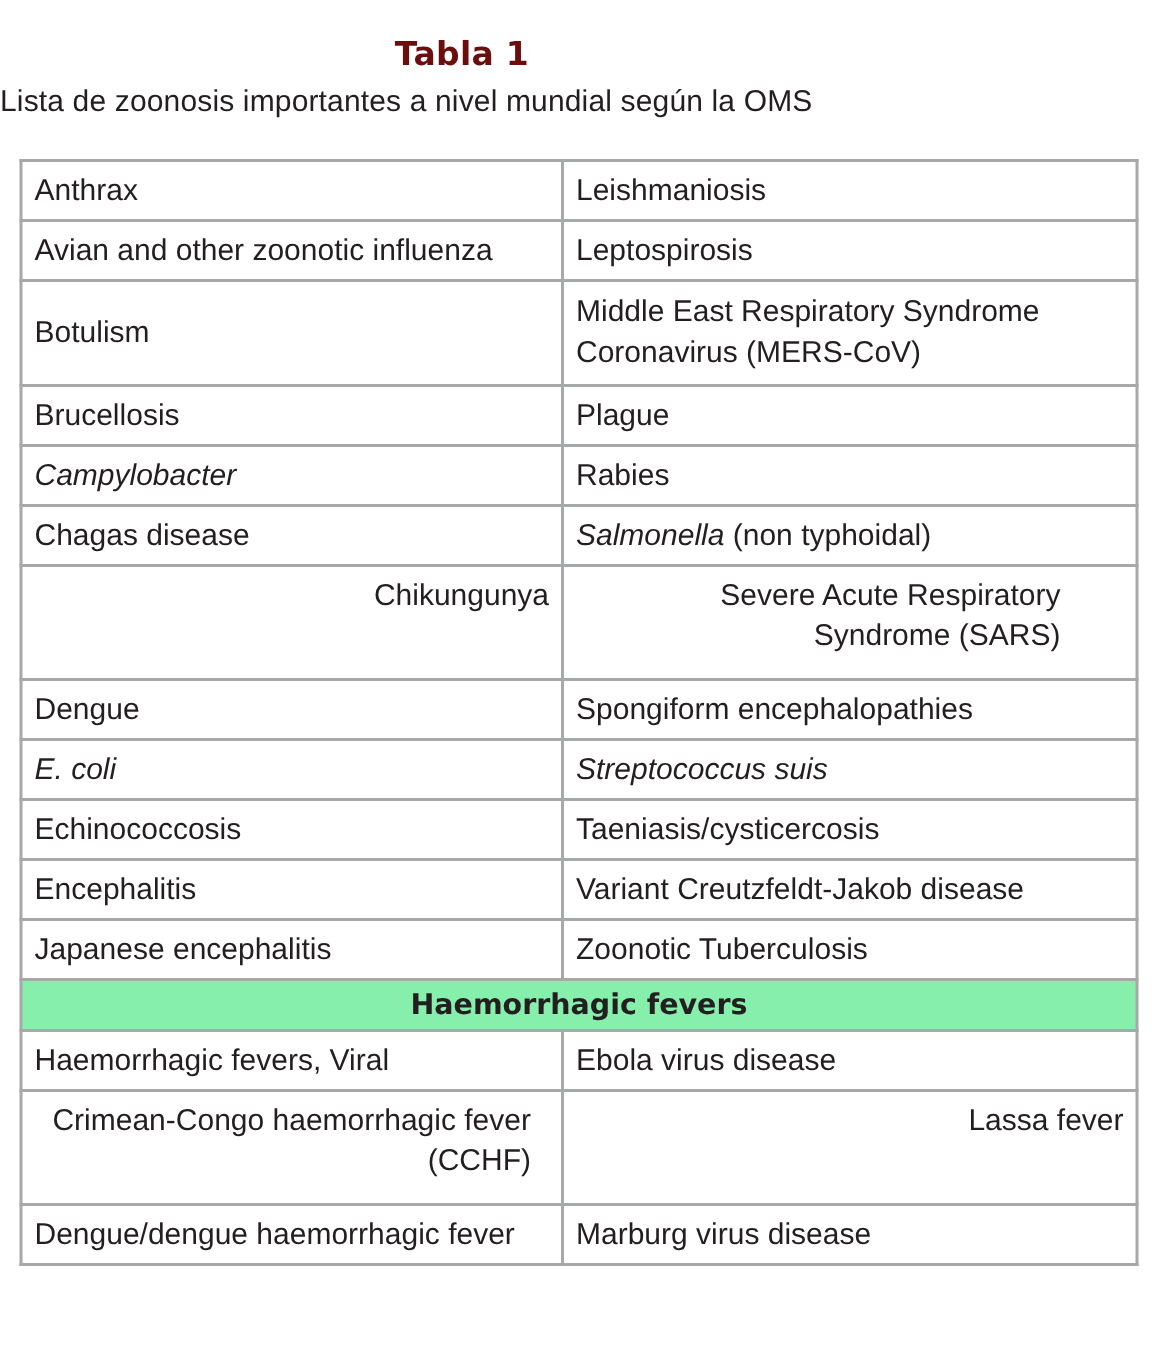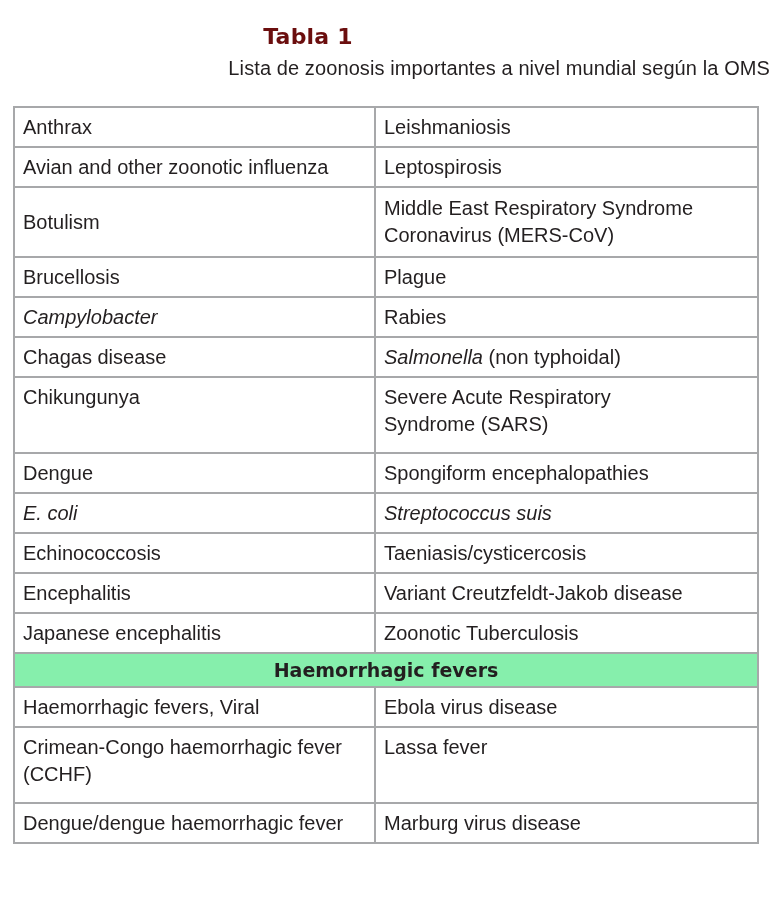--- a/index.html
+++ b/index.html
@@ -1,33 +1,33 @@
 <!DOCTYPE html>
 <html><head>
   <meta charset="utf-8">
   <style>
     html, body { margin: 0; padding: 0; background: #ffffff; }
     body { width: 770px; height: 908px; position: relative; overflow: hidden;
            font-family: "Liberation Sans", sans-serif; color: #231f20; }
     .title { position: absolute; left: 0; width: 616px; top: 24px; text-align: center;
              font-family: "DejaVu Sans", sans-serif; font-weight: bold; font-size: 22px;
              color: #6b0e0e; letter-spacing: 0.2px; }
-    .subtitle { position: absolute; left: 0; width: 770px; top: 57px; text-align: right;
+    .subtitle { position: absolute; left: 0; width: 770px; top: 57px; text-align: left;
                 font-family: "Liberation Sans", sans-serif; font-size: 20px; color: #231f20;
                 letter-spacing: 0.1px; }
     table.zoo { position: absolute; left: 13px; top: 106px; width: 744px;
                 border-collapse: collapse; table-layout: fixed; }
     table.zoo col.c1 { width: 361px; }
     table.zoo col.c2 { width: 383px; }
     table.zoo td { border: 2px solid #a7a8aa; padding: 0 8px; font-size: 20px;
                    line-height: 27px; vertical-align: middle; color: #231f20;
                    font-family: "Liberation Sans", sans-serif; }
     table.zoo tr.r1 td { height: 38px; }
     table.zoo tr.r2 td { height: 68px; }
-    table.zoo tr.r2 td.top { vertical-align: top; padding-top: 6px; }
+    table.zoo tr.r2 td.top { vertical-align: top; padding-top: 6px; text-align: right; }
     table.zoo tr.band td { background: #86efac; height: 32px; text-align: center;
                            font-weight: bold; font-family: "DejaVu Sans", sans-serif;
                            font-size: 19px; }
     .it { font-style: italic; }
   </style>
 </head>
 <body>
 
 <div class="title">Tabla 1</div>
 <div class="subtitle">Lista de zoonosis importantes a nivel mundial según la OMS</div>
@@ -87,21 +87,21 @@
       <td>Zoonotic Tuberculosis</td>
     </tr>
     <tr class="band">
       <td colspan="2">Haemorrhagic fevers</td>
     </tr>
     <tr class="r1">
       <td>Haemorrhagic fevers, Viral</td>
       <td>Ebola virus disease</td>
     </tr>
     <tr class="r2">
-      <td class="top" style="padding-right:5px">Crimean-Congo haemorrhagic fever (CCHF)</td>
+      <td class="top" style="padding-right:20px">Crimean-Congo haemorrhagic fever (CCHF)</td>
       <td class="top">Lassa fever</td>
     </tr>
     <tr class="r1">
       <td style="padding-right:6px;white-space:nowrap">Dengue/dengue haemorrhagic fever</td>
       <td>Marburg virus disease</td>
     </tr>
   </tbody>
 </table>
 
 </body></html>

